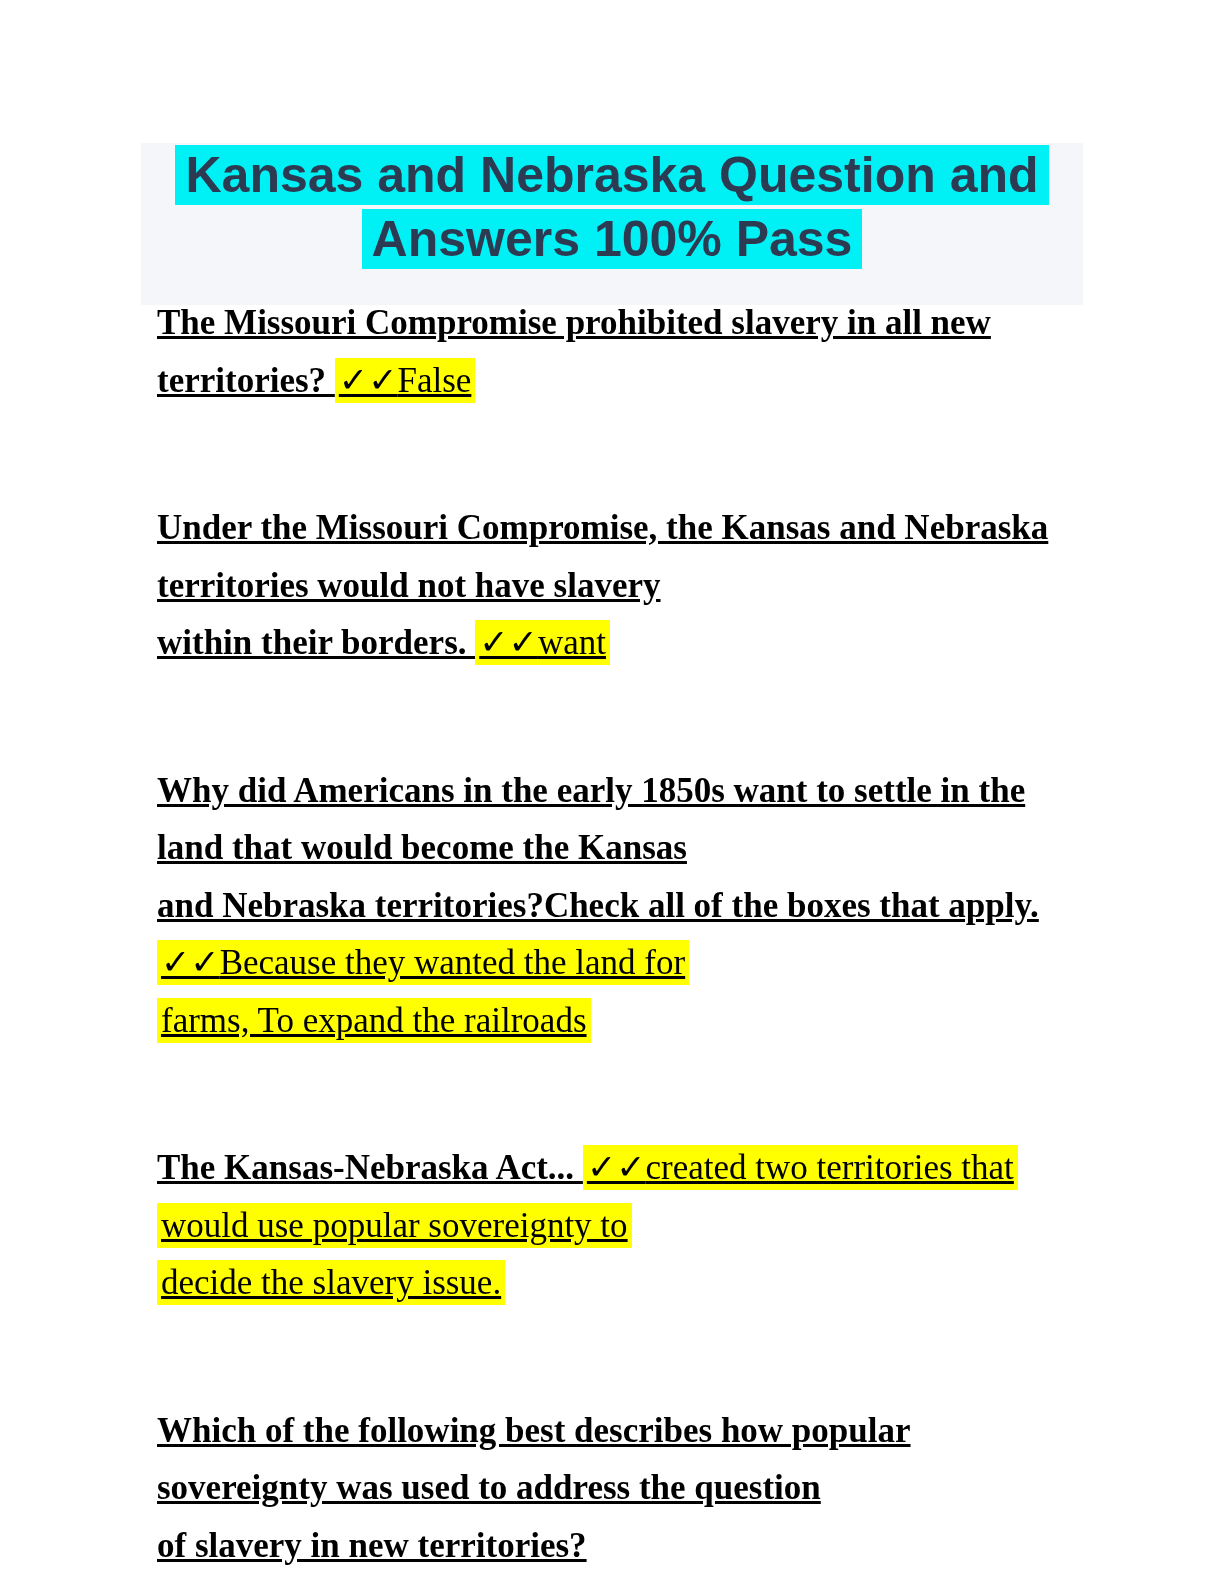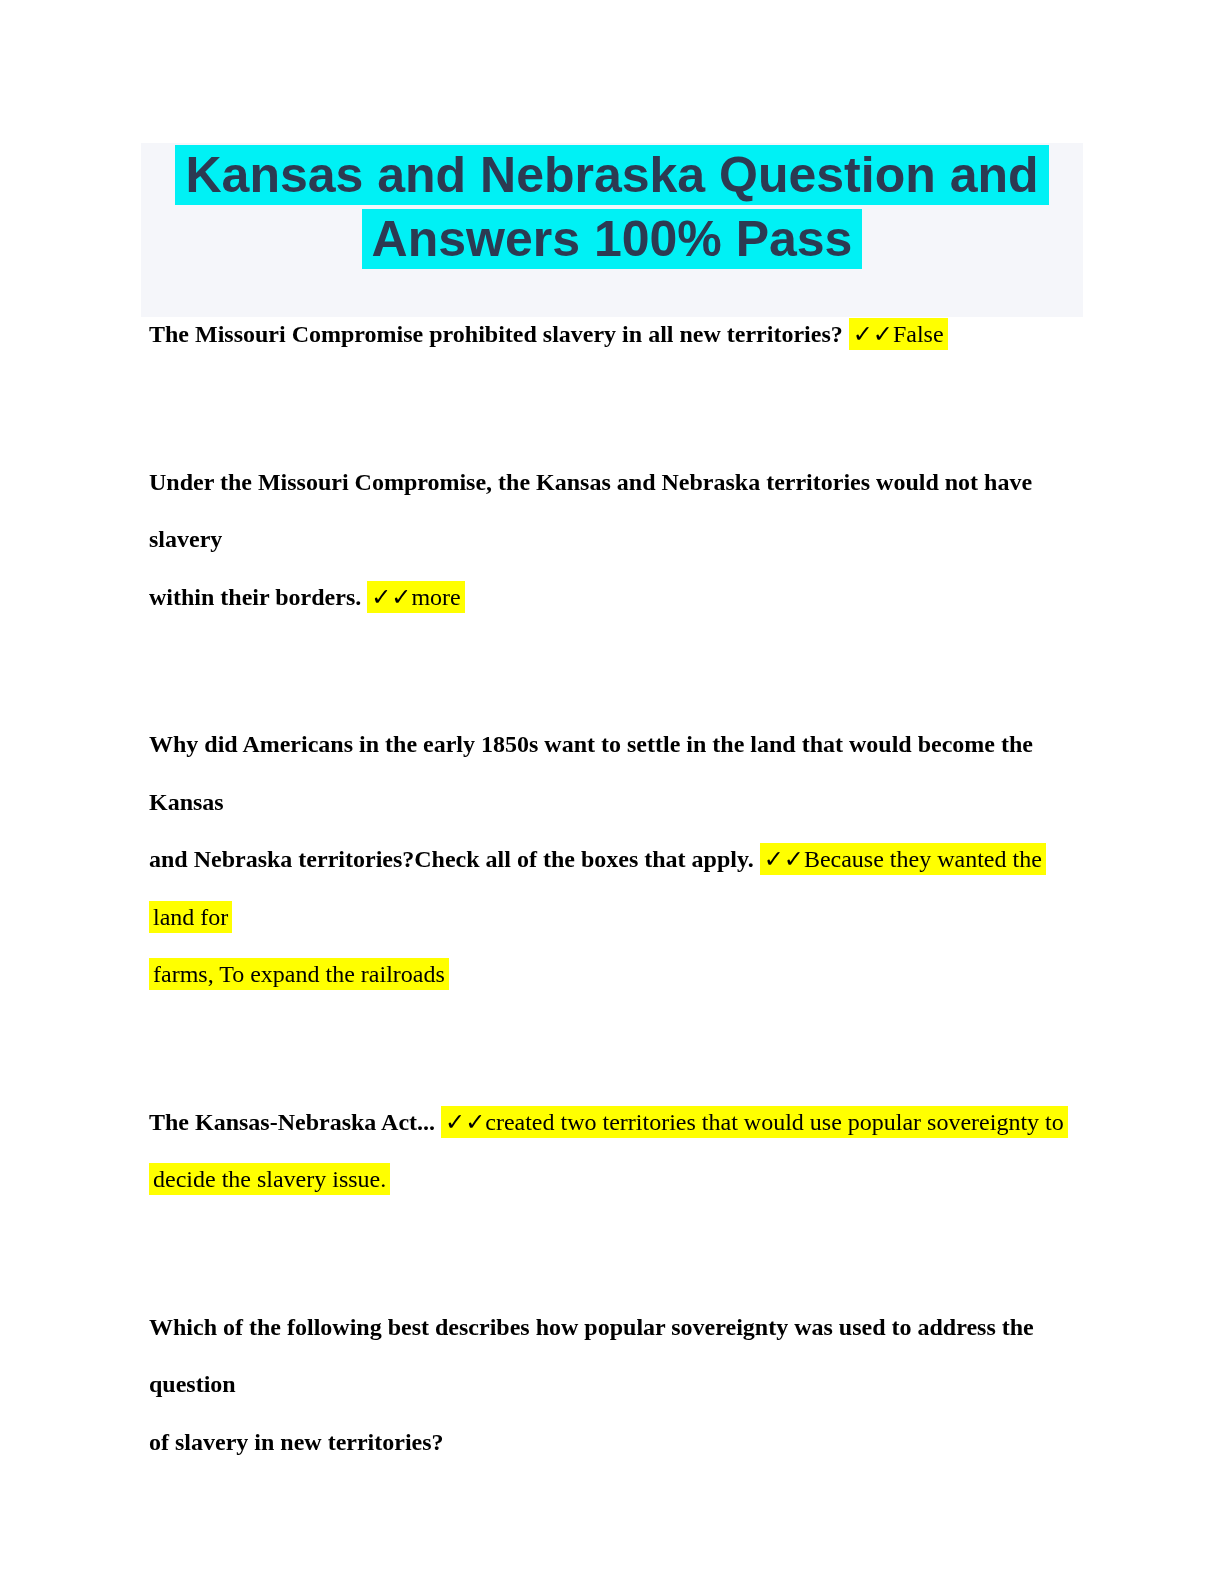--- a/index.html
+++ b/index.html
@@ -10,43 +10,44 @@
     background: #ffffff;
     overflow: hidden;
     font-family: "Liberation Serif", serif;
   }
   .banner {
     margin: 143px 141px 0 141px;
     background: #f5f6fa;
     padding: 0 0 34px 0;
   }
   .doc-title {
-    margin: 12px;
+    margin: 0;
     text-align: center;
     font-family: "Liberation Sans", sans-serif;
     font-weight: bold;
     font-size: 50px;
     line-height: 64px;
     color: #2c3a52;
     white-space: pre-line;
   }
   .doc-title mark {
     background: #00f1f5;
     color: inherit;
     padding: 2px 10px;
     -webkit-box-decoration-break: clone;
     box-decoration-break: clone;
   }
   .content { margin: 0 141px; }
   p.qa {
-    margin: 0 0 90px 8px;
-    font-size: 24px;
+    margin: 0 0 90px 16px;
+    font-size: 35px;
     line-height: 57.5px;
     color: #000000;
     white-space: pre-line;
+    text-decoration: underline;
   }
   p.qa.first { margin-top: -11px; }
   .q { font-weight: bold; }
   mark.ans {
     background: #ffff00;
     color: #000000;
     padding: 3px 4px;
     -webkit-box-decoration-break: clone;
     box-decoration-break: clone;
   }
@@ -59,21 +60,21 @@
 <body>
 
 <div class="page">
   <div class="banner">
     <h1 class="doc-title"><mark>Kansas and Nebraska Question and
 Answers 100% Pass</mark></h1>
   </div>
   <div class="content">
     <p class="qa first"><span class="q">The Missouri Compromise prohibited slavery in all new territories? </span><mark class="ans"><span class="checks">✓✓</span><span>False</span></mark></p>
     <p class="qa"><span class="q">Under the Missouri Compromise, the Kansas and Nebraska territories would not have slavery
-within their borders. </span><mark class="ans"><span class="checks">✓✓</span><span>more</span></mark></p>
+within their borders. </span><mark class="ans"><span class="checks">✓✓</span><span>want</span></mark></p>
     <p class="qa"><span class="q">Why did Americans in the early 1850s want to settle in the land that would become the Kansas
 and Nebraska territories?Check all of the boxes that apply. </span><mark class="ans"><span class="checks">✓✓</span><span>Because they wanted the land for
 farms, To expand the railroads</span></mark></p>
     <p class="qa"><span class="q">The Kansas-Nebraska Act... </span><mark class="ans"><span class="checks">✓✓</span><span>created two territories that would use popular sovereignty to
 decide the slavery issue.</span></mark></p>
     <p class="qa"><span class="q">Which of the following best describes how popular sovereignty was used to address the question
 of slavery in new territories? </span></p>
   </div>
 </div>
 

